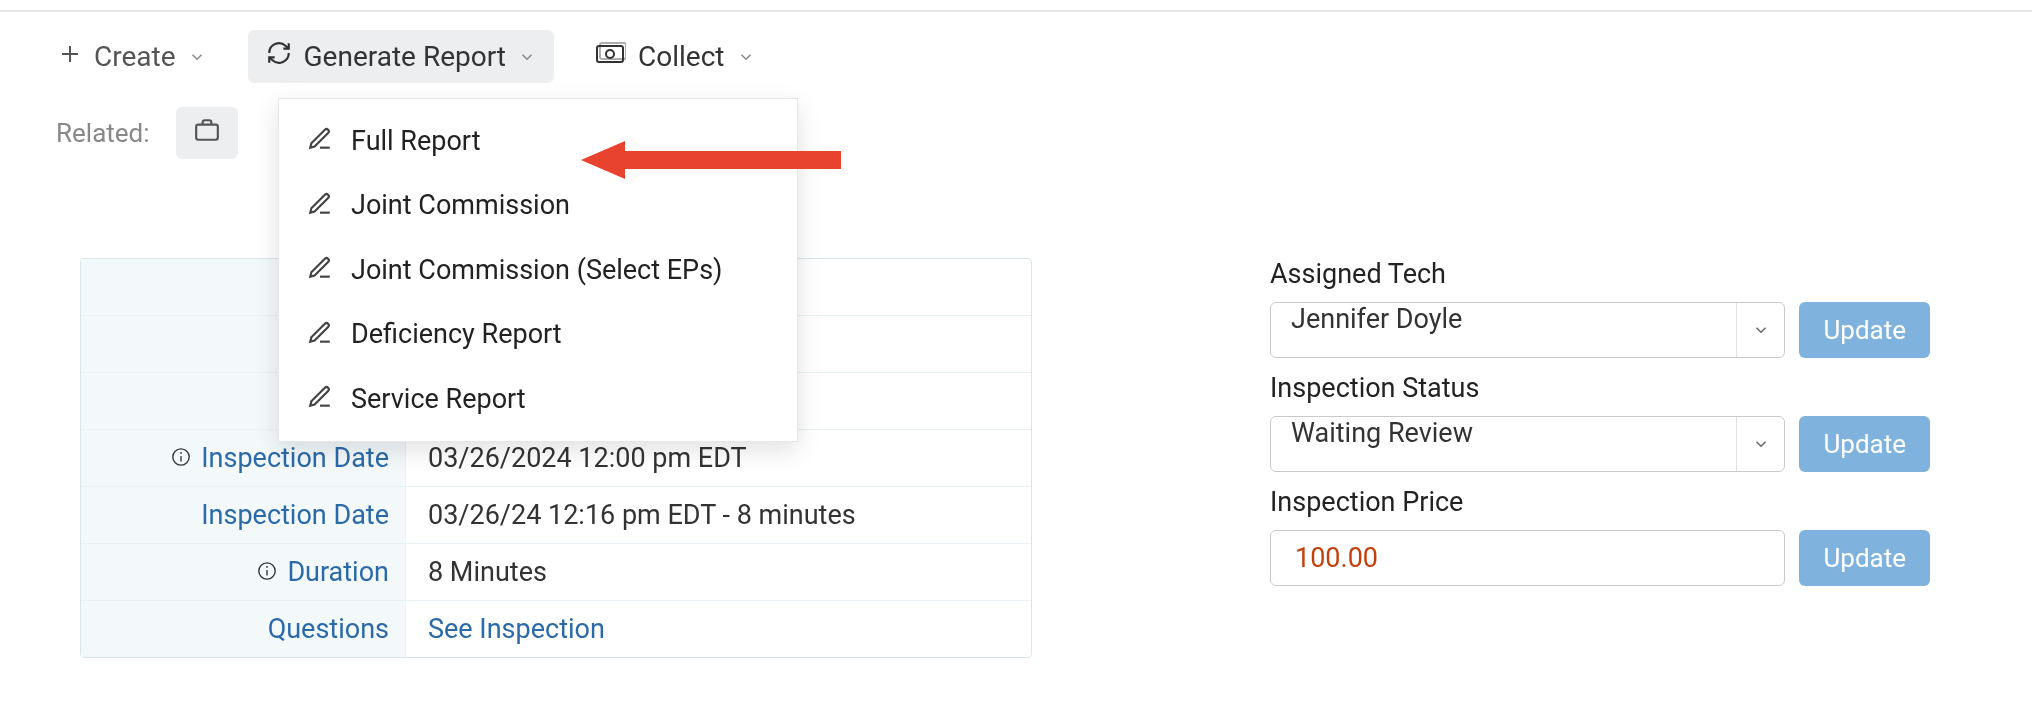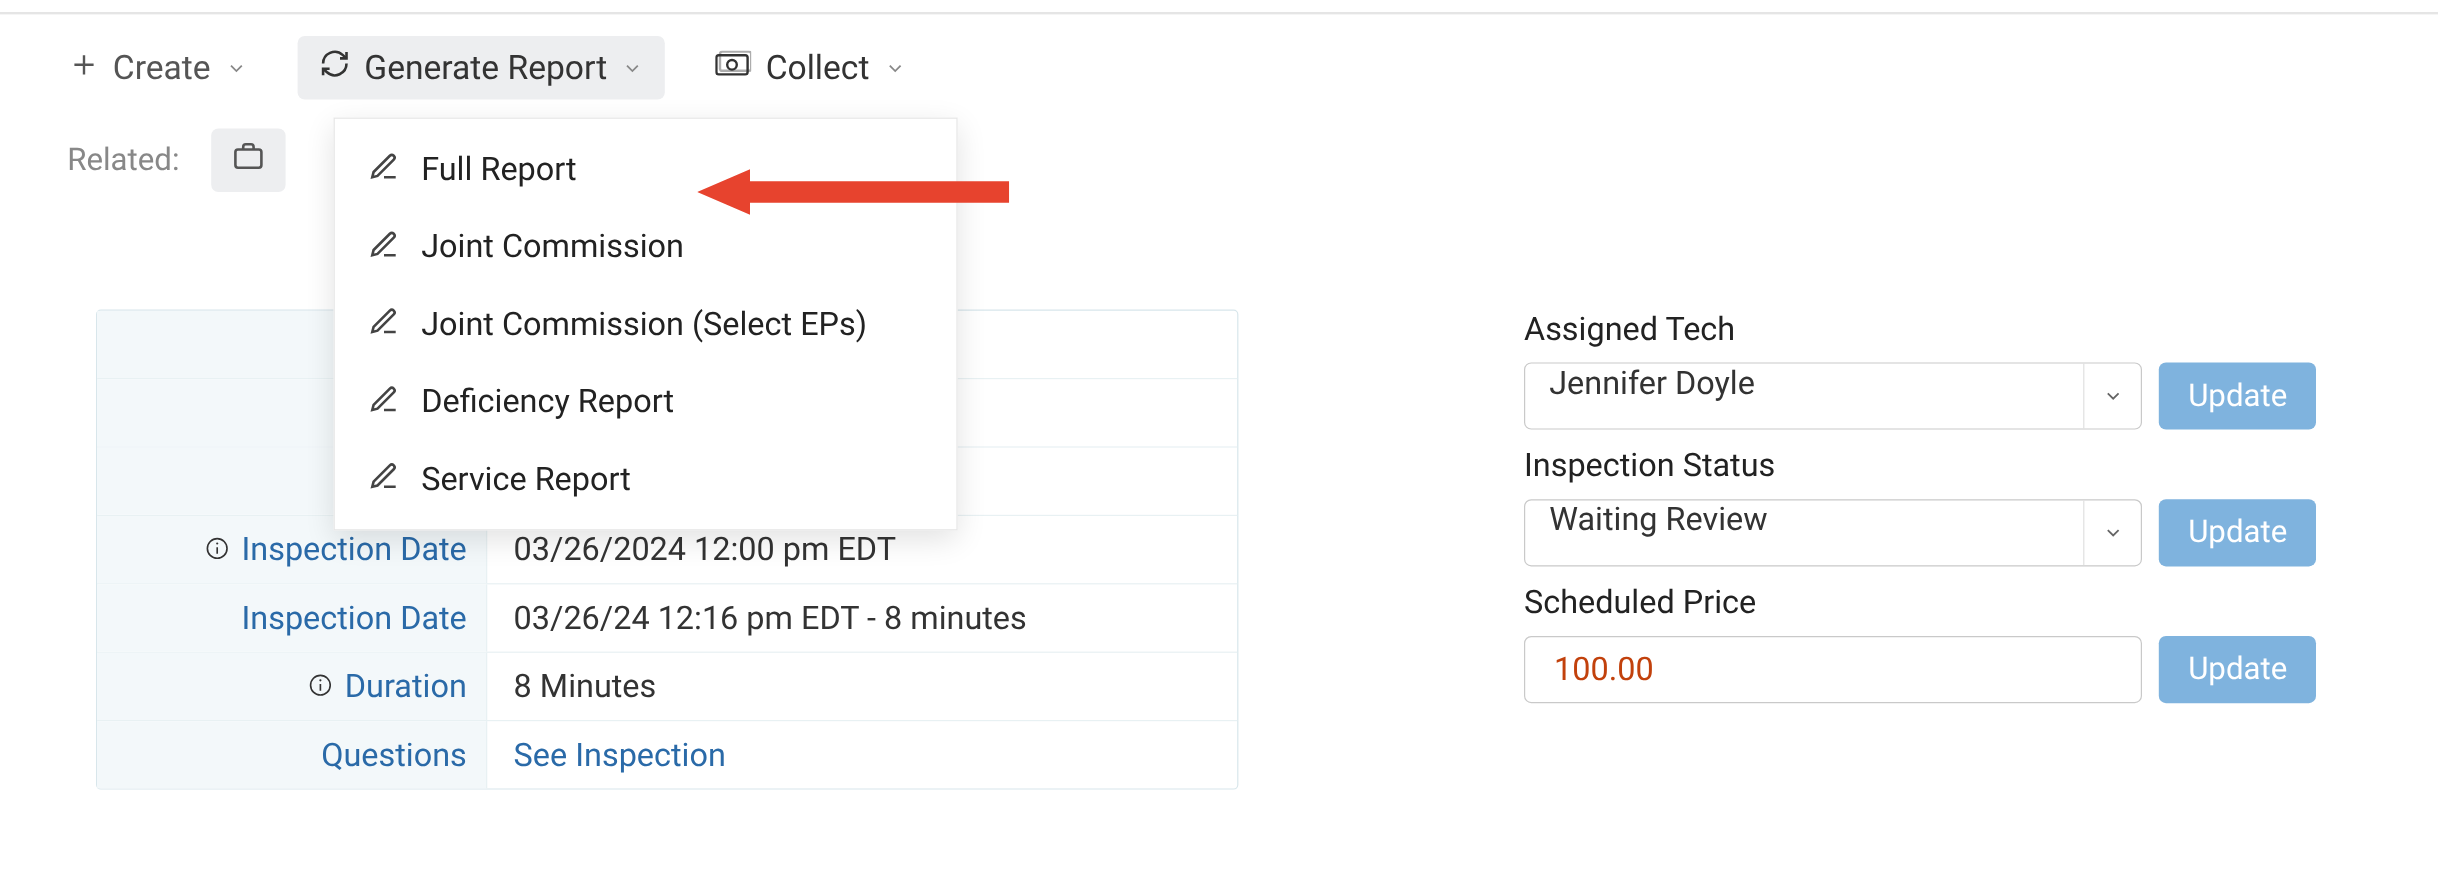--- a/index.html
+++ b/index.html
@@ -413,20 +413,20 @@
           <svg width="18" height="18" viewBox="0 0 24 24" fill="none" stroke="currentColor" stroke-width="2">
               <polyline points="6 9 12 15 18 9"></polyline>
             </svg>
         </span>
       </div>
       <button class="update-btn">Update</button>
     </div>
   </div>
 
   <div class="field-group">
-    <div class="field-label">Scheduled Price</div>
+    <div class="field-label">Inspection Price</div>
     <div class="field-row">
       <input class="text-input" value="100.00" style="">
       <button class="update-btn">Update</button>
     </div>
   </div>
 
 </div>
 
 </body></html>

